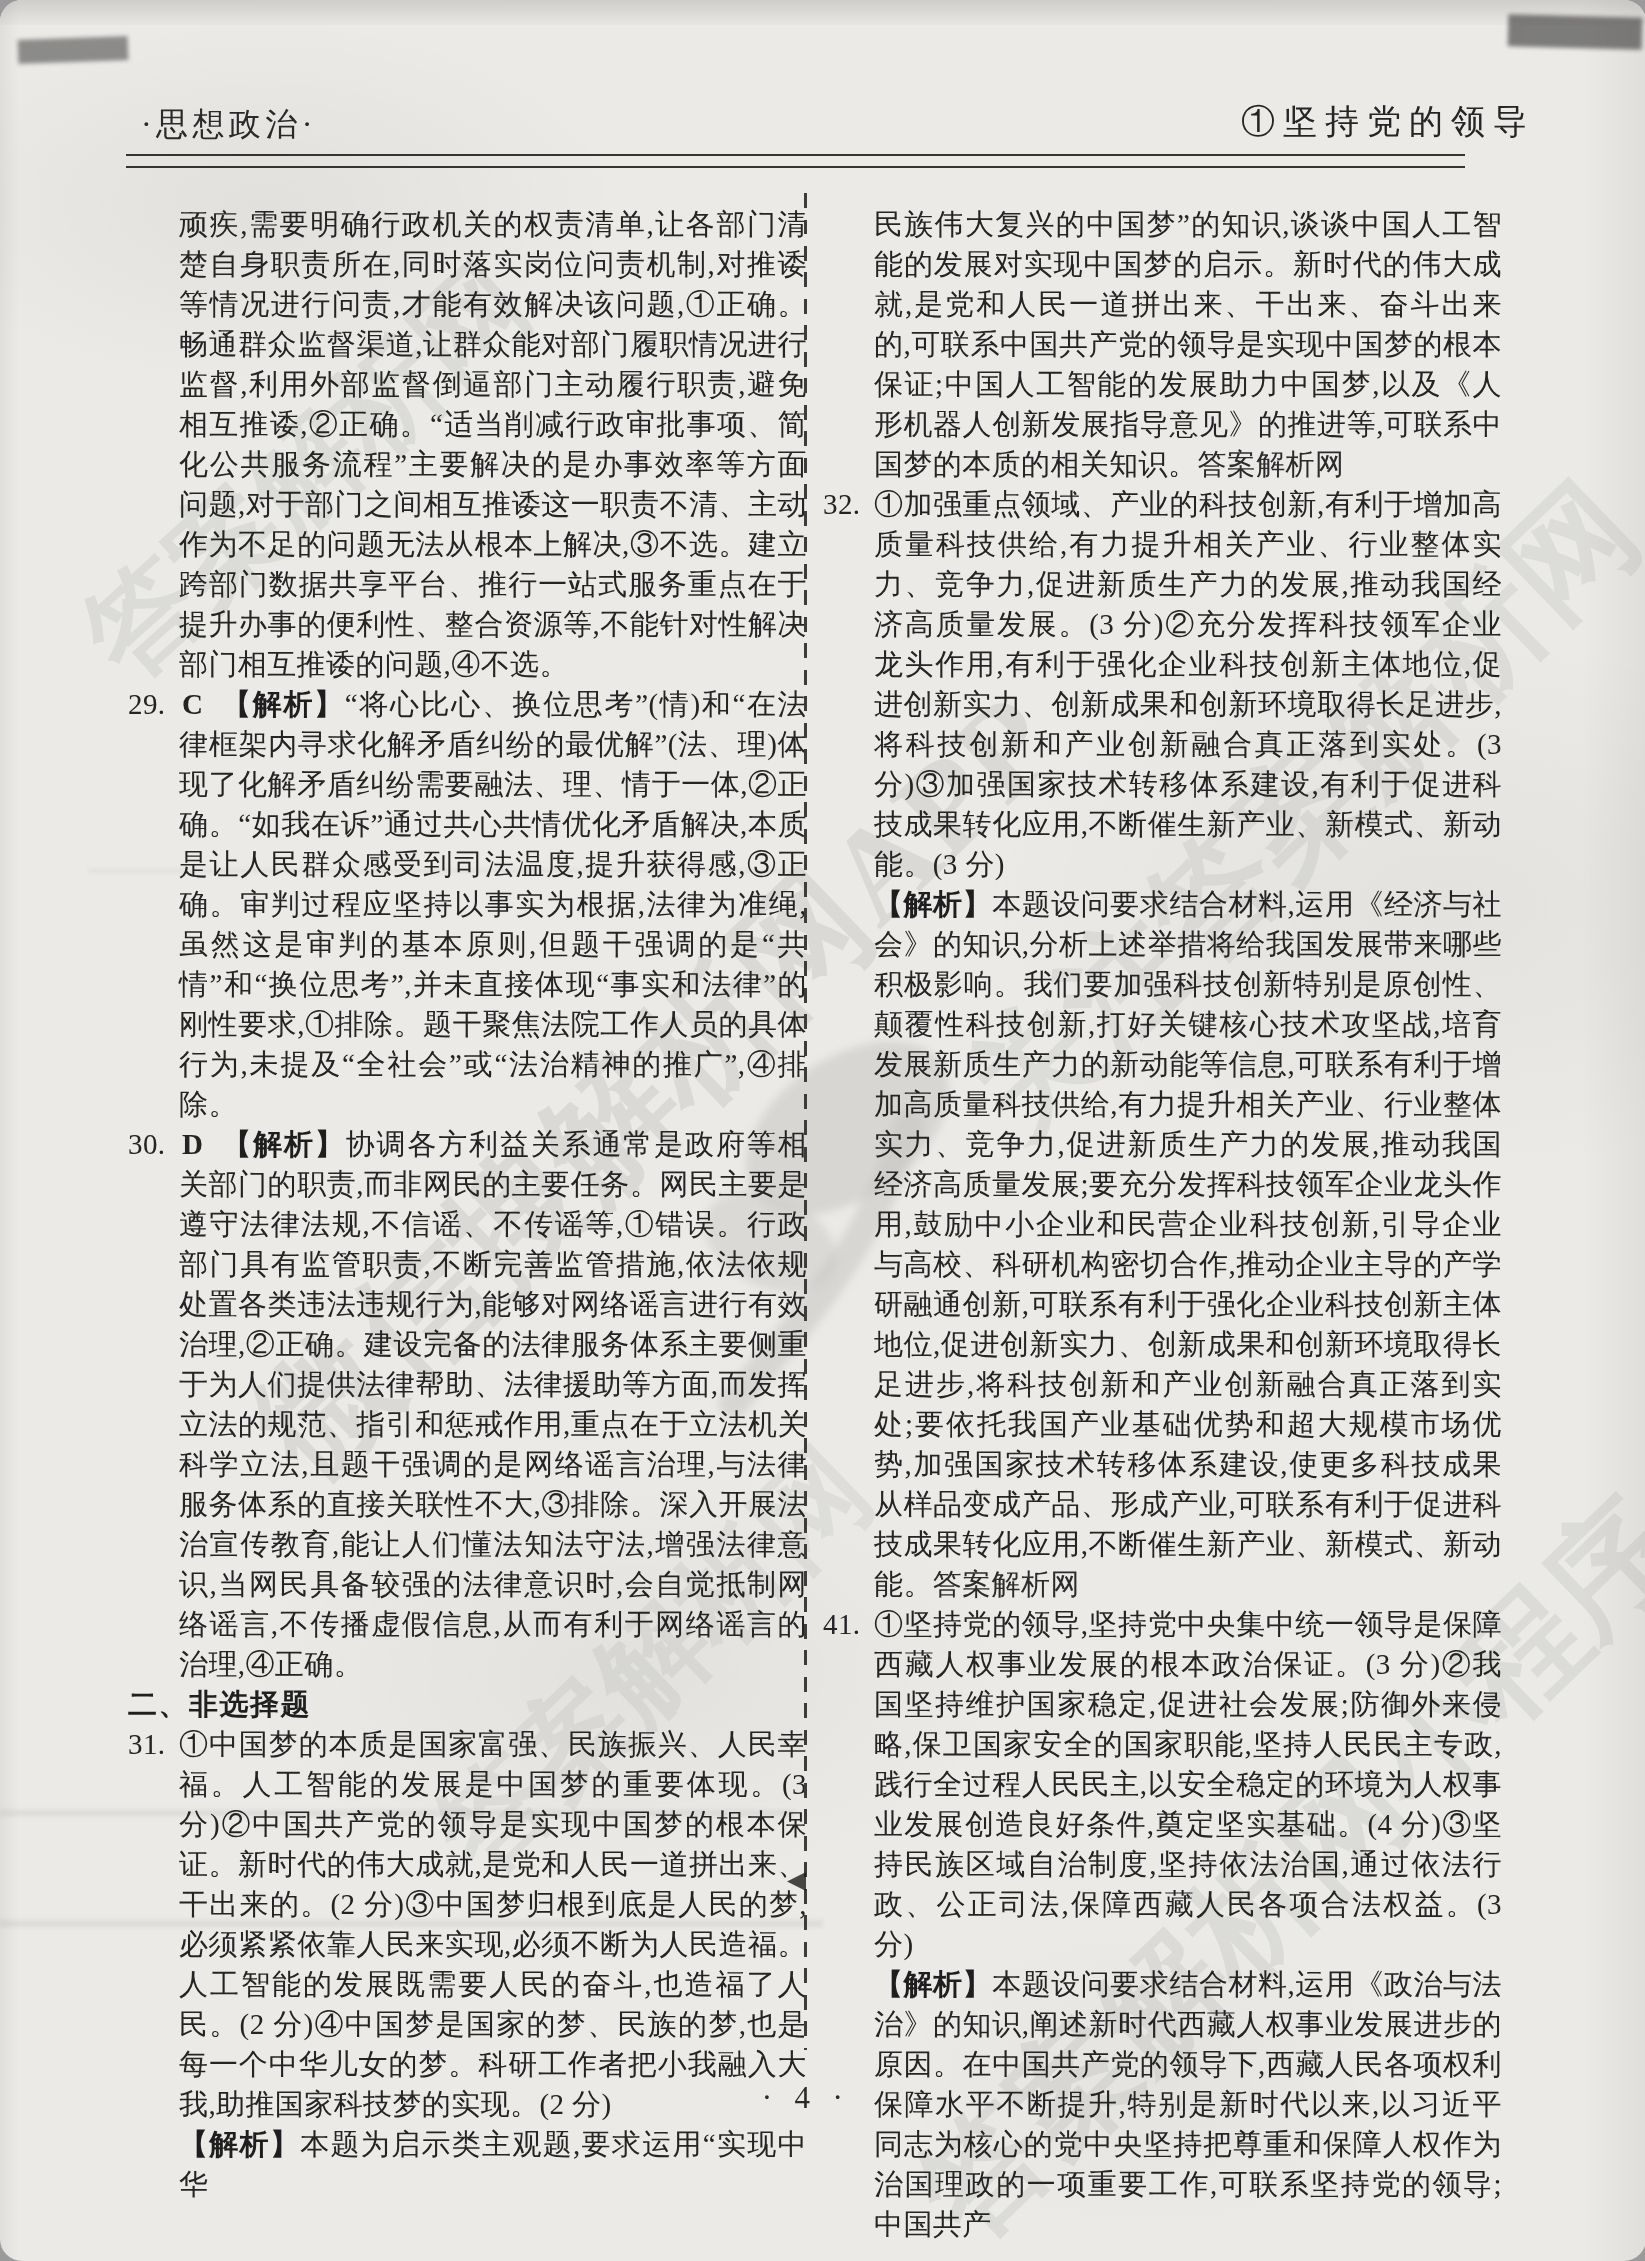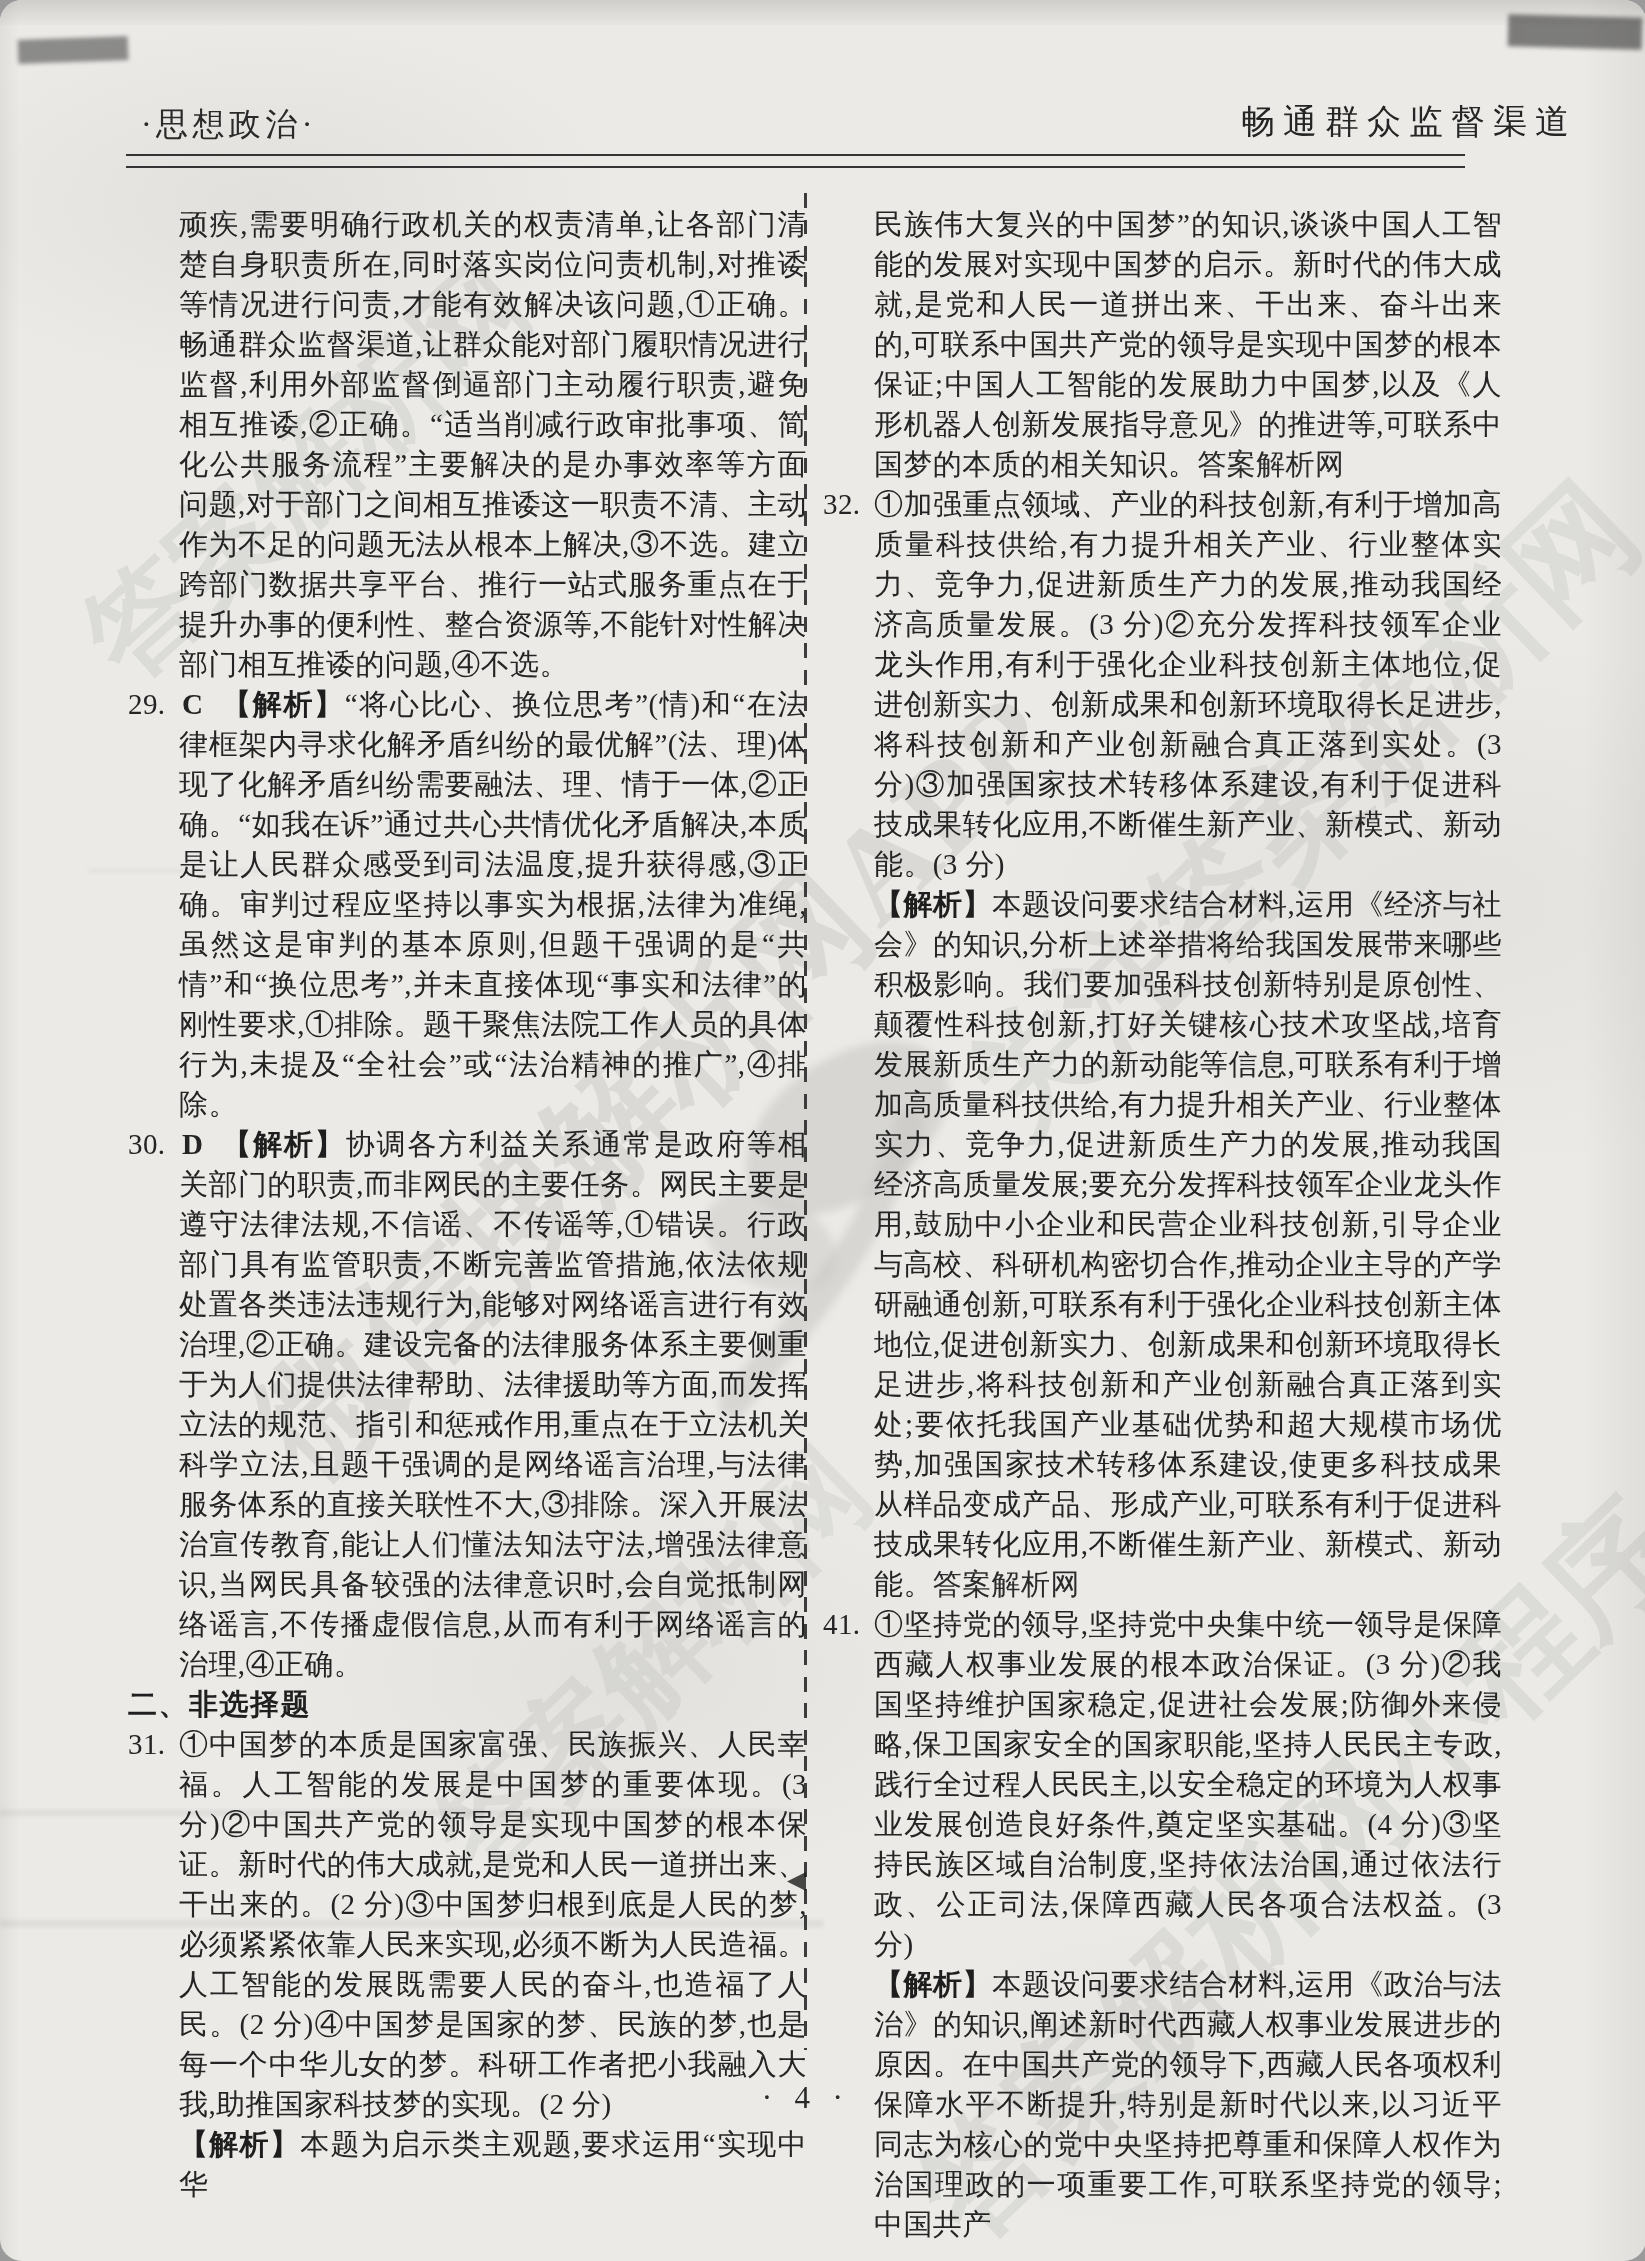--- a/index.html
+++ b/index.html
@@ -72,21 +72,21 @@
   <div class="scan-top"></div>
   <div class="edge-left"></div>
   <div class="edge-right"></div>
   <div class="mark-tl"></div>
   <div class="mark-tr"></div>
   <div class="streak s1"></div>
   <div class="streak s2"></div>
   <div class="streak s3"></div>
 
   <div class="header-left">·思想政治·</div>
-  <div class="header-right">畅通群众监督渠道</div>
+  <div class="header-right">①坚持党的领导</div>
   <div class="rule"></div>
 
   <div id="wm-layer">
       <div class="wm" style="left: 103px; top: 581px; font-size: 110px; opacity: 0.16; transform: rotate(-42deg);">答案解析网</div>
       <div class="wm" style="left: 279px; top: 1360px; font-size: 132px; opacity: 0.18; transform: rotate(-44deg);">微信搜解析网APP</div>
       <div class="wm" style="left: 992px; top: 1029px; font-size: 124px; opacity: 0.15; transform: rotate(-44deg);">关注答案解析网</div>
       <div class="wm" style="left: 941px; top: 2132px; font-size: 124px; opacity: 0.16; transform: rotate(-44deg);">答案解析网小程序</div>
       <div class="wm" style="left: 456px; top: 1779px; font-size: 110px; opacity: 0.13; transform: rotate(-44deg);">答案解析网</div>
     </div>
 

